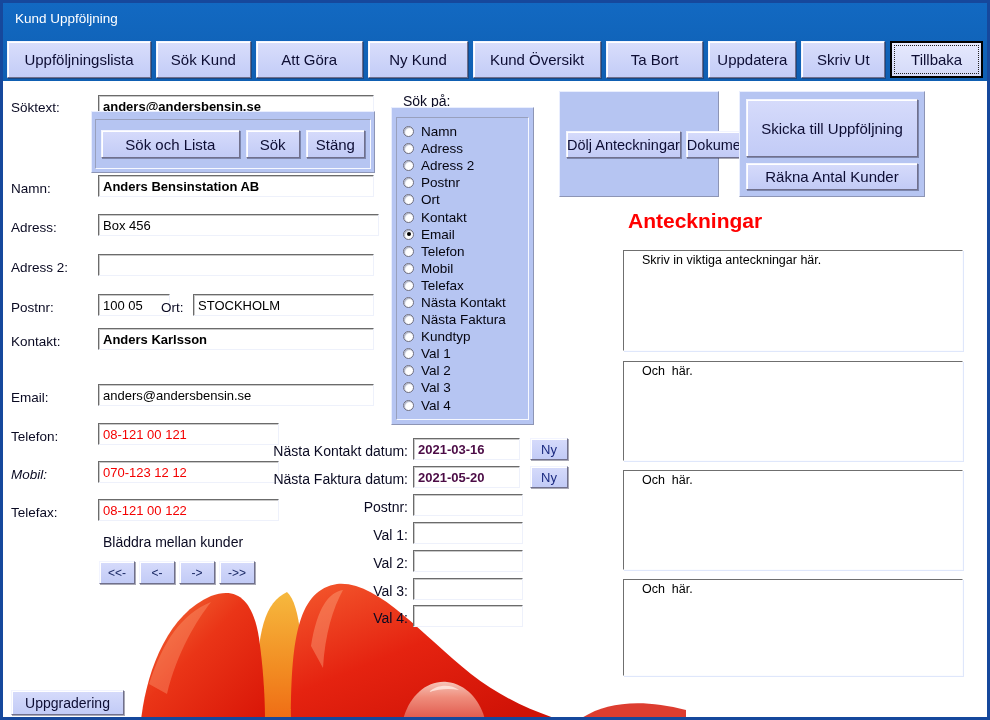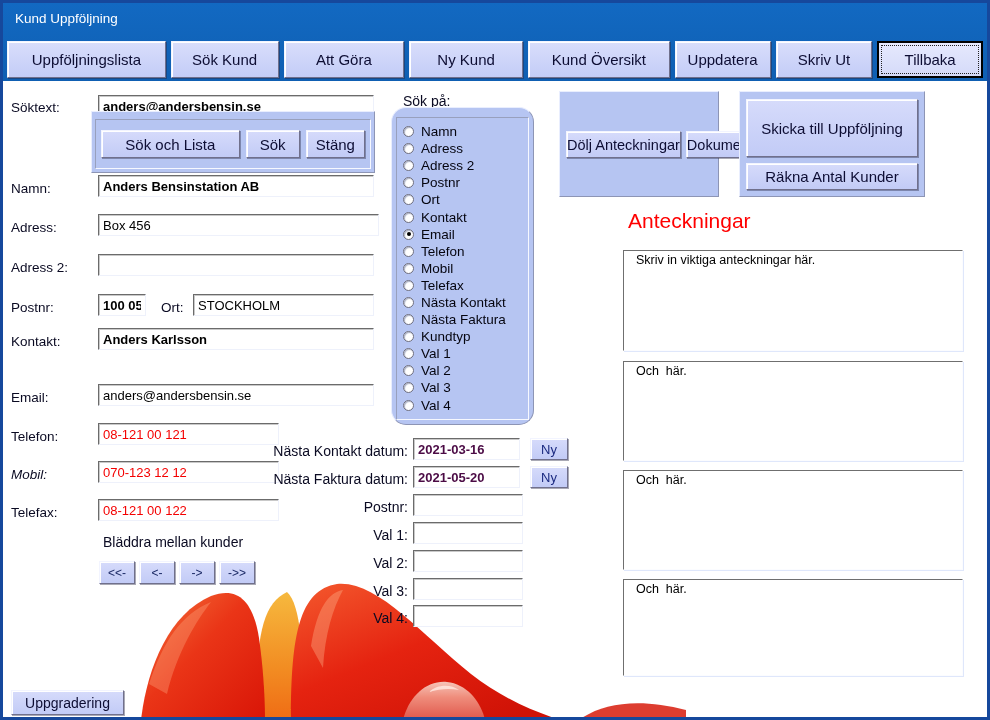--- a/index.html
+++ b/index.html
@@ -56,41 +56,42 @@
   
   .radio-row { display:flex; align-items:center; height:17.1px; cursor:pointer; }
   .radio { width:11px; height:11px; border-radius:50%; background:#fff;
     border:1px solid #6f6f7f; box-shadow:inset 1px 1px 1px #aeb4c8; margin:0 7px 0 2px; position:relative; flex:none; }
   .radio.checked::after { content:""; position:absolute; left:2.5px; top:2.5px; width:4px; height:4px; border-radius:50%; background:#000; }
   .radio-label { font-size:13.5px; color:#05050f; white-space:nowrap; }
   
   .note {
     position:absolute; background:#fff; color:#000; font-size:12.5px; font-family:"Liberation Sans",sans-serif;
     border:1px solid; border-color:#6f6f6f #fbfcff #fbfcff #6f6f6f; box-shadow:1px 1px 0 #dfe7fb;
-    padding:2px 12px; resize:none; overflow:hidden; line-height:1.25;
-  }
-  #notes-title { position:absolute; left:625px; top:206px; color:#ff0000; font-size:21px; font-weight:normal; }
+    padding:2px 18px; resize:none; overflow:hidden; line-height:1.25;
+  }
+  #notes-title { position:absolute; left:625px; top:206px; color:#ff0000; font-size:21px; font-weight:bold; }
   .right-label { text-align:right; }
   .cloud { position:absolute; border-radius:50%; background:radial-gradient(closest-side, rgba(255,255,255,.35), rgba(255,255,255,0)); pointer-events:none; }
 </style>
 </head>
 <body>
 
 <div id="window">
 
   <div id="header">
     <div id="titlebar-text">Kund Uppföljning</div>
   </div>
 
   <div id="toolbar">
     <button class="tbtn" style="flex-basis:148px">Uppföljningslista</button>
     <button class="tbtn" style="flex-basis:97px">Sök Kund</button>
     <button class="tbtn" style="flex-basis:110px">Att Göra</button>
     <button class="tbtn" style="flex-basis:103px">Ny Kund</button>
     <button class="tbtn" style="flex-basis:131px">Kund Översikt</button>
+    <button class="tbtn" style="flex-basis:100px">Ta Bort</button>
     <button class="tbtn" style="flex-basis:85px">Uppdatera</button>
     <button class="tbtn" style="flex-basis:86px">Skriv Ut</button>
     <button class="tbtn default" style="flex-basis:95px">Tillbaka</button>
   </div>
 
   <div class="cloud" style="left:790px; top:390px; width:260px; height:90px;"></div>
   <div class="cloud" style="left:420px; top:600px; width:200px; height:70px; opacity:.5;"></div>
 
   <svg class="abs" style="left:138px; top:553px; width:545px; height:164px;" viewBox="0 0 545 164" aria-hidden="true">
     <defs>
@@ -145,21 +146,21 @@
   <div class="abs lbl" style="left:8px; top:178px;">Namn:</div>
   <input class="abs field bold" style="left: 95px; top: 172px; width: 276px;" value="Anders Bensinstation AB">
 
   <div class="abs lbl" style="left:8px; top:217px;">Adress:</div>
   <input class="abs field" style="left: 95px; top: 211px; width: 281px;" value="Box 456">
 
   <div class="abs lbl" style="left:8px; top:257px;">Adress 2:</div>
   <input class="abs field" style="left: 95px; top: 251px; width: 276px;" value="">
 
   <div class="abs lbl" style="left:8px; top:297px;">Postnr:</div>
-  <input class="abs field" style="left: 95px; top: 291px; width: 48px; font-weight: bold;" value="100 05">
+  <input class="abs field" style="left: 95px; top: 291px; width: 72px;" value="100 05">
   <div class="abs lbl" style="left:158px; top:297px;">Ort:</div>
   <input class="abs field" style="left: 190px; top: 291px; width: 181px;" value="STOCKHOLM">
 
   <div class="abs lbl" style="left:8px; top:331px;">Kontakt:</div>
   <input class="abs field bold" style="left: 95px; top: 325px; width: 276px;" value="Anders Karlsson">
 
   <div class="abs lbl" style="left:8px; top:387px;">Email:</div>
   <input class="abs field" style="left: 95px; top: 381px; width: 276px;" value="anders@andersbensin.se">
 
   <div class="abs lbl" style="left:8px; top:426px;">Telefon:</div>
@@ -175,21 +176,21 @@
   <div class="abs" style="left:96px; top:558px; display:flex; gap:4px;">
     <button class="btn" style="width:36px; height:23px; font-size:12px; color:#1b2a66;">&lt;&lt;-</button>
     <button class="btn" style="width:36px; height:23px; font-size:12px; color:#1b2a66;">&lt;-</button>
     <button class="btn" style="width:36px; height:23px; font-size:12px; color:#1b2a66;">-&gt;</button>
     <button class="btn" style="width:36px; height:23px; font-size:12px; color:#1b2a66;">-&gt;&gt;</button>
   </div>
 
   <button class="btn abs" style="left:8px; top:687px; width:113px; height:25px; font-size:14px;">Uppgradering</button>
 
   <div class="abs lbl" style="left:400px; top:90px; font-size:14px;">Sök på:</div>
-  <div class="abs panel" style="left:388px; top:104px; width:143px; height:318px; padding:9px 4px 4px 4px;border-radius:15px;">
+  <div class="abs panel" style="left:388px; top:104px; width:143px; height:318px; padding:9px 4px 4px 4px;">
     <div class="inner-frame" style="height:100%; background:#b6c5f2; padding:5px 4px;">
       <div class="radio-row">
           <span class="radio"></span>
           <span class="radio-label">Namn</span>
         </div>
       <div class="radio-row">
           <span class="radio"></span>
           <span class="radio-label">Adress</span>
         </div>
       <div class="radio-row">

